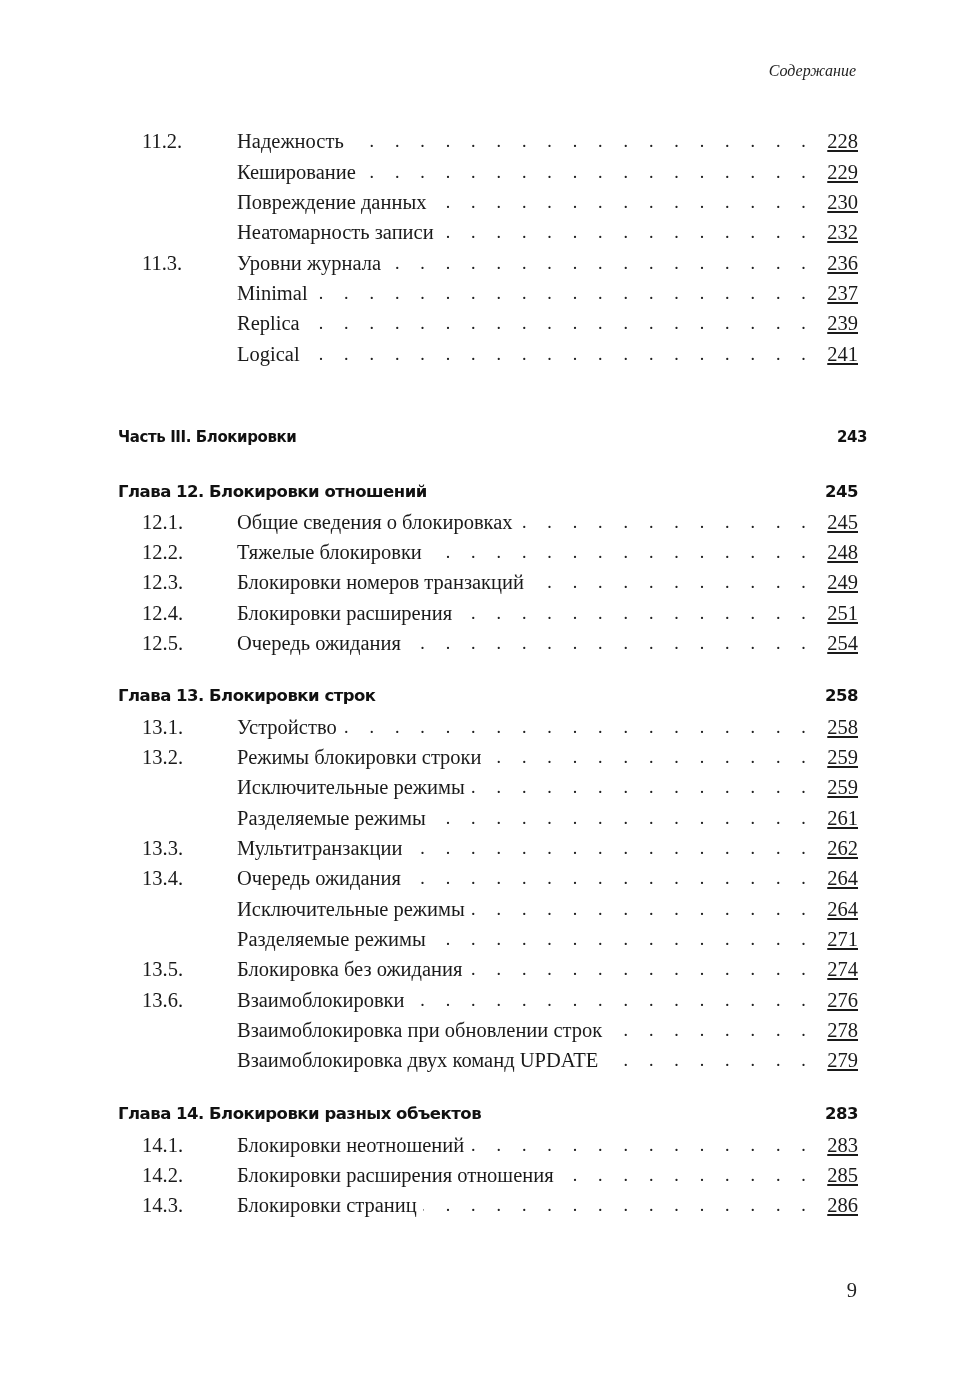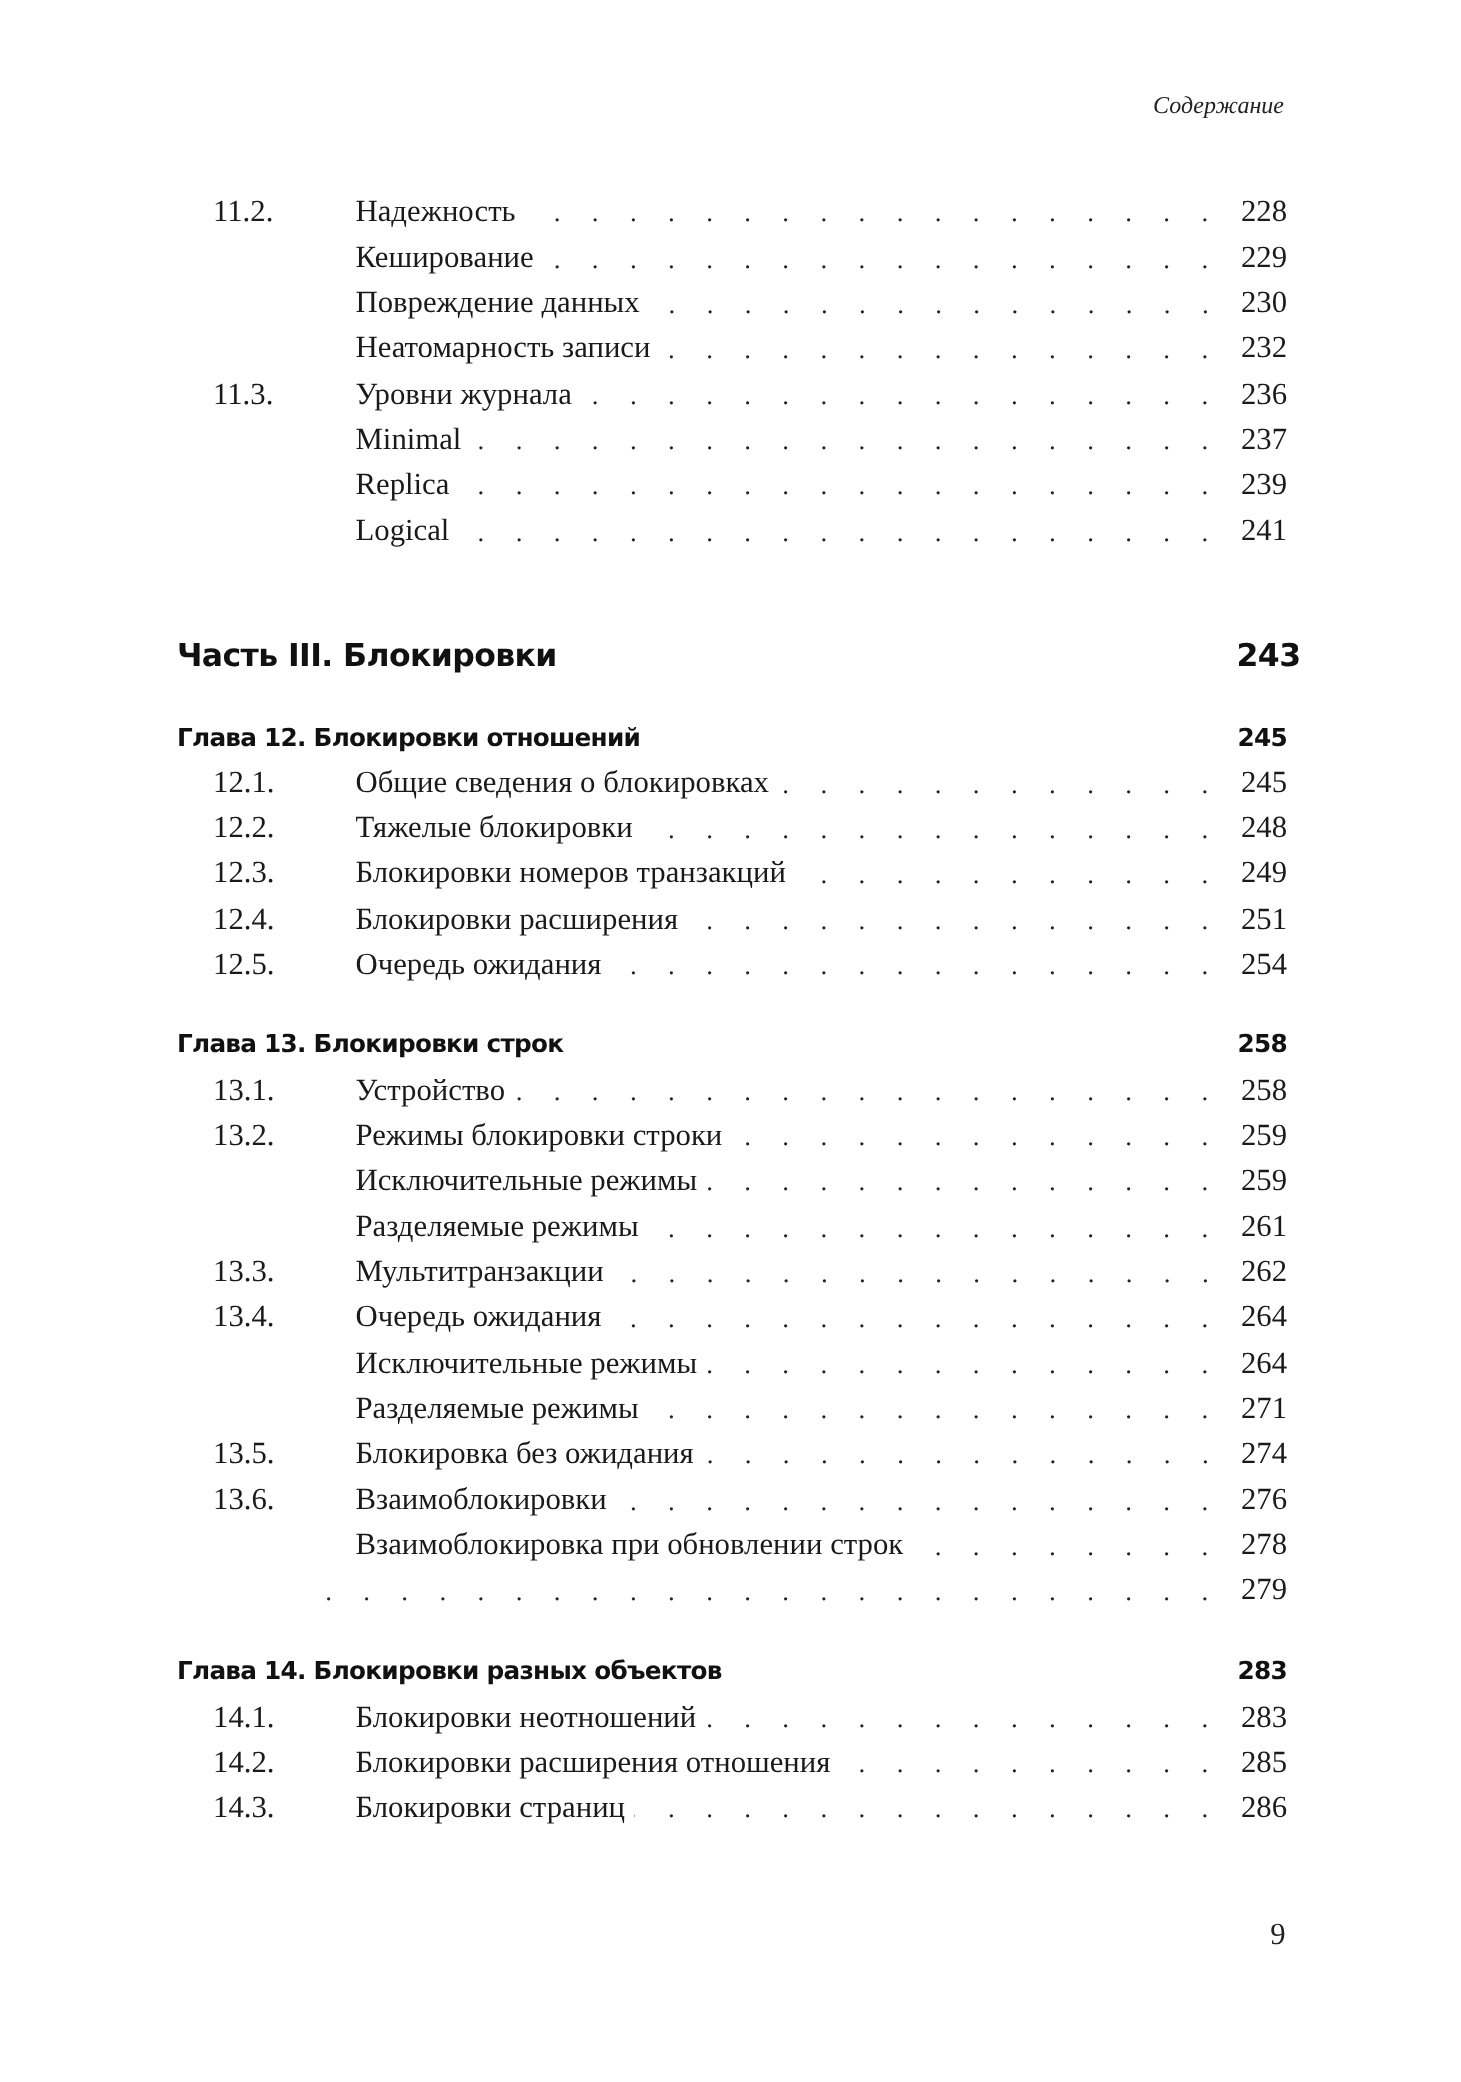--- a/index.html
+++ b/index.html
@@ -14,25 +14,25 @@
     display: flex; align-items: center;
     font-family: "Liberation Serif", serif; font-size: 20.5px; color: #1a1a1a;
   }
   .row .num { width: 79px; flex: 0 0 79px; text-align: left; padding-left: 24px; box-sizing: border-box; }
   .row .title { white-space: nowrap; flex: 0 0 auto; padding-right: 6px; margin-left: 40px; }
   .row .leader {
     flex: 1 1 auto; overflow: hidden; white-space: nowrap;
     text-align: right; letter-spacing: 8.2px; font-size: 18px; line-height: 30px; color: #222;
     direction: rtl; padding-right: 4px;
   }
-  .row .page-num { flex: 0 0 40px; text-align: right; }
+  .row .page-num { flex: 0 0 40px; text-align: right; text-decoration: underline; }
   .part {
     position: absolute; left: 118px; width: 749px; height: 34px;
     display: flex; justify-content: space-between; align-items: center;
-    font-family: "DejaVu Sans", sans-serif; font-weight: bold; font-size: 21px; color: #111;
+    font-family: "DejaVu Sans", sans-serif; font-weight: bold; font-size: 15px; color: #111;
     letter-spacing: -0.4px;
   }
   .chapter {
     position: absolute; left: 118px; width: 740px; height: 28px;
     display: flex; justify-content: space-between; align-items: center;
     font-family: "DejaVu Sans", sans-serif; font-weight: bold; font-size: 16.5px; color: #111;
     letter-spacing: -0.5px;
   }
   .folio {
     position: absolute; right: 117px; top: 1279px;
@@ -200,20 +200,21 @@
     <span class="page-num">276</span>
   </div>
   <div class="row" style="top:1015px">
     <span class="num"></span>
     <span class="title">Взаимоблокировка при обновлении строк</span>
     <span class="leader">. . . . . . . . . . . . . . . . . . . . . . . . . . . . . . . . . . . . . . . . . . . . . . . . . . . . . . . .</span>
     <span class="page-num">278</span>
   </div>
   <div class="row" style="top:1045px">
     <span class="num"></span>
+    <span class="title">Взаимоблокировка двух команд UPDATE</span>
     <span class="leader">. . . . . . . . . . . . . . . . . . . . . . . . . . . . . . . . . . . . . . . . . . . . . . . . . . . . . . . .</span>
     <span class="page-num">279</span>
   </div>
 
   <div class="chapter" style="top:1099px">
     <span>Глава 14. Блокировки разных объектов</span>
     <span>283</span>
   </div>
   <div class="row" style="top:1130px">
     <span class="num">14.1.</span>

